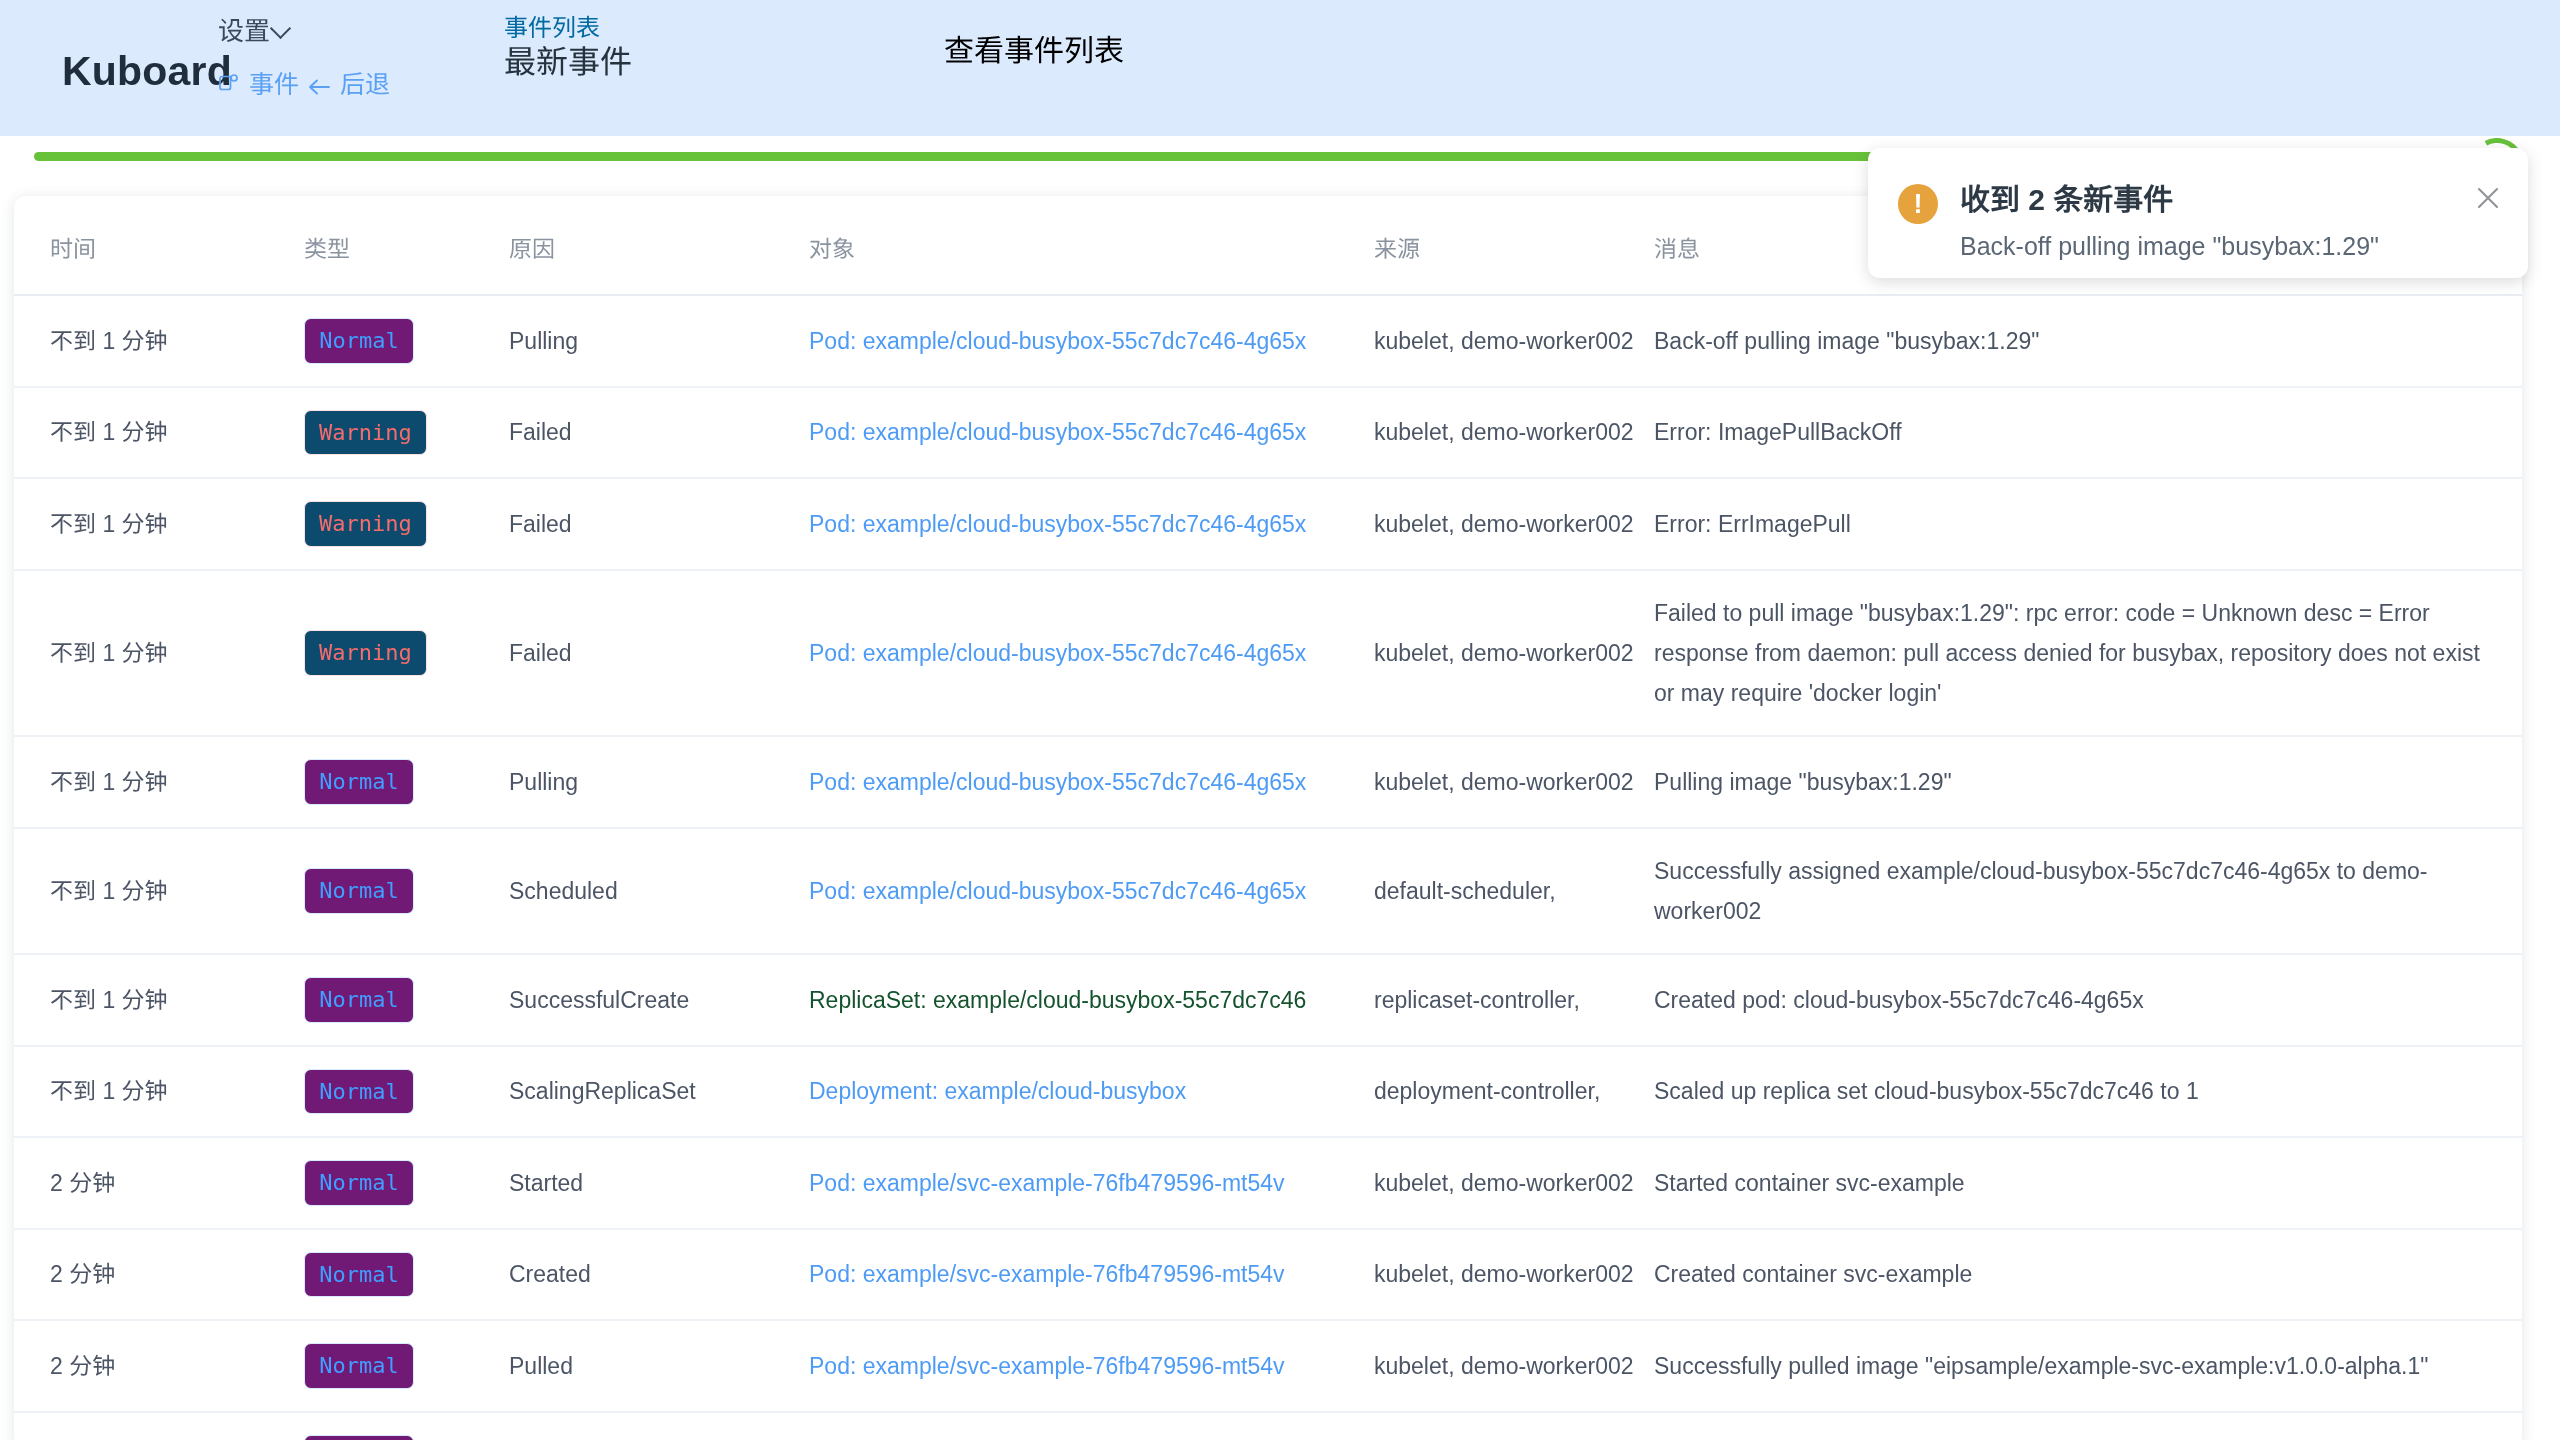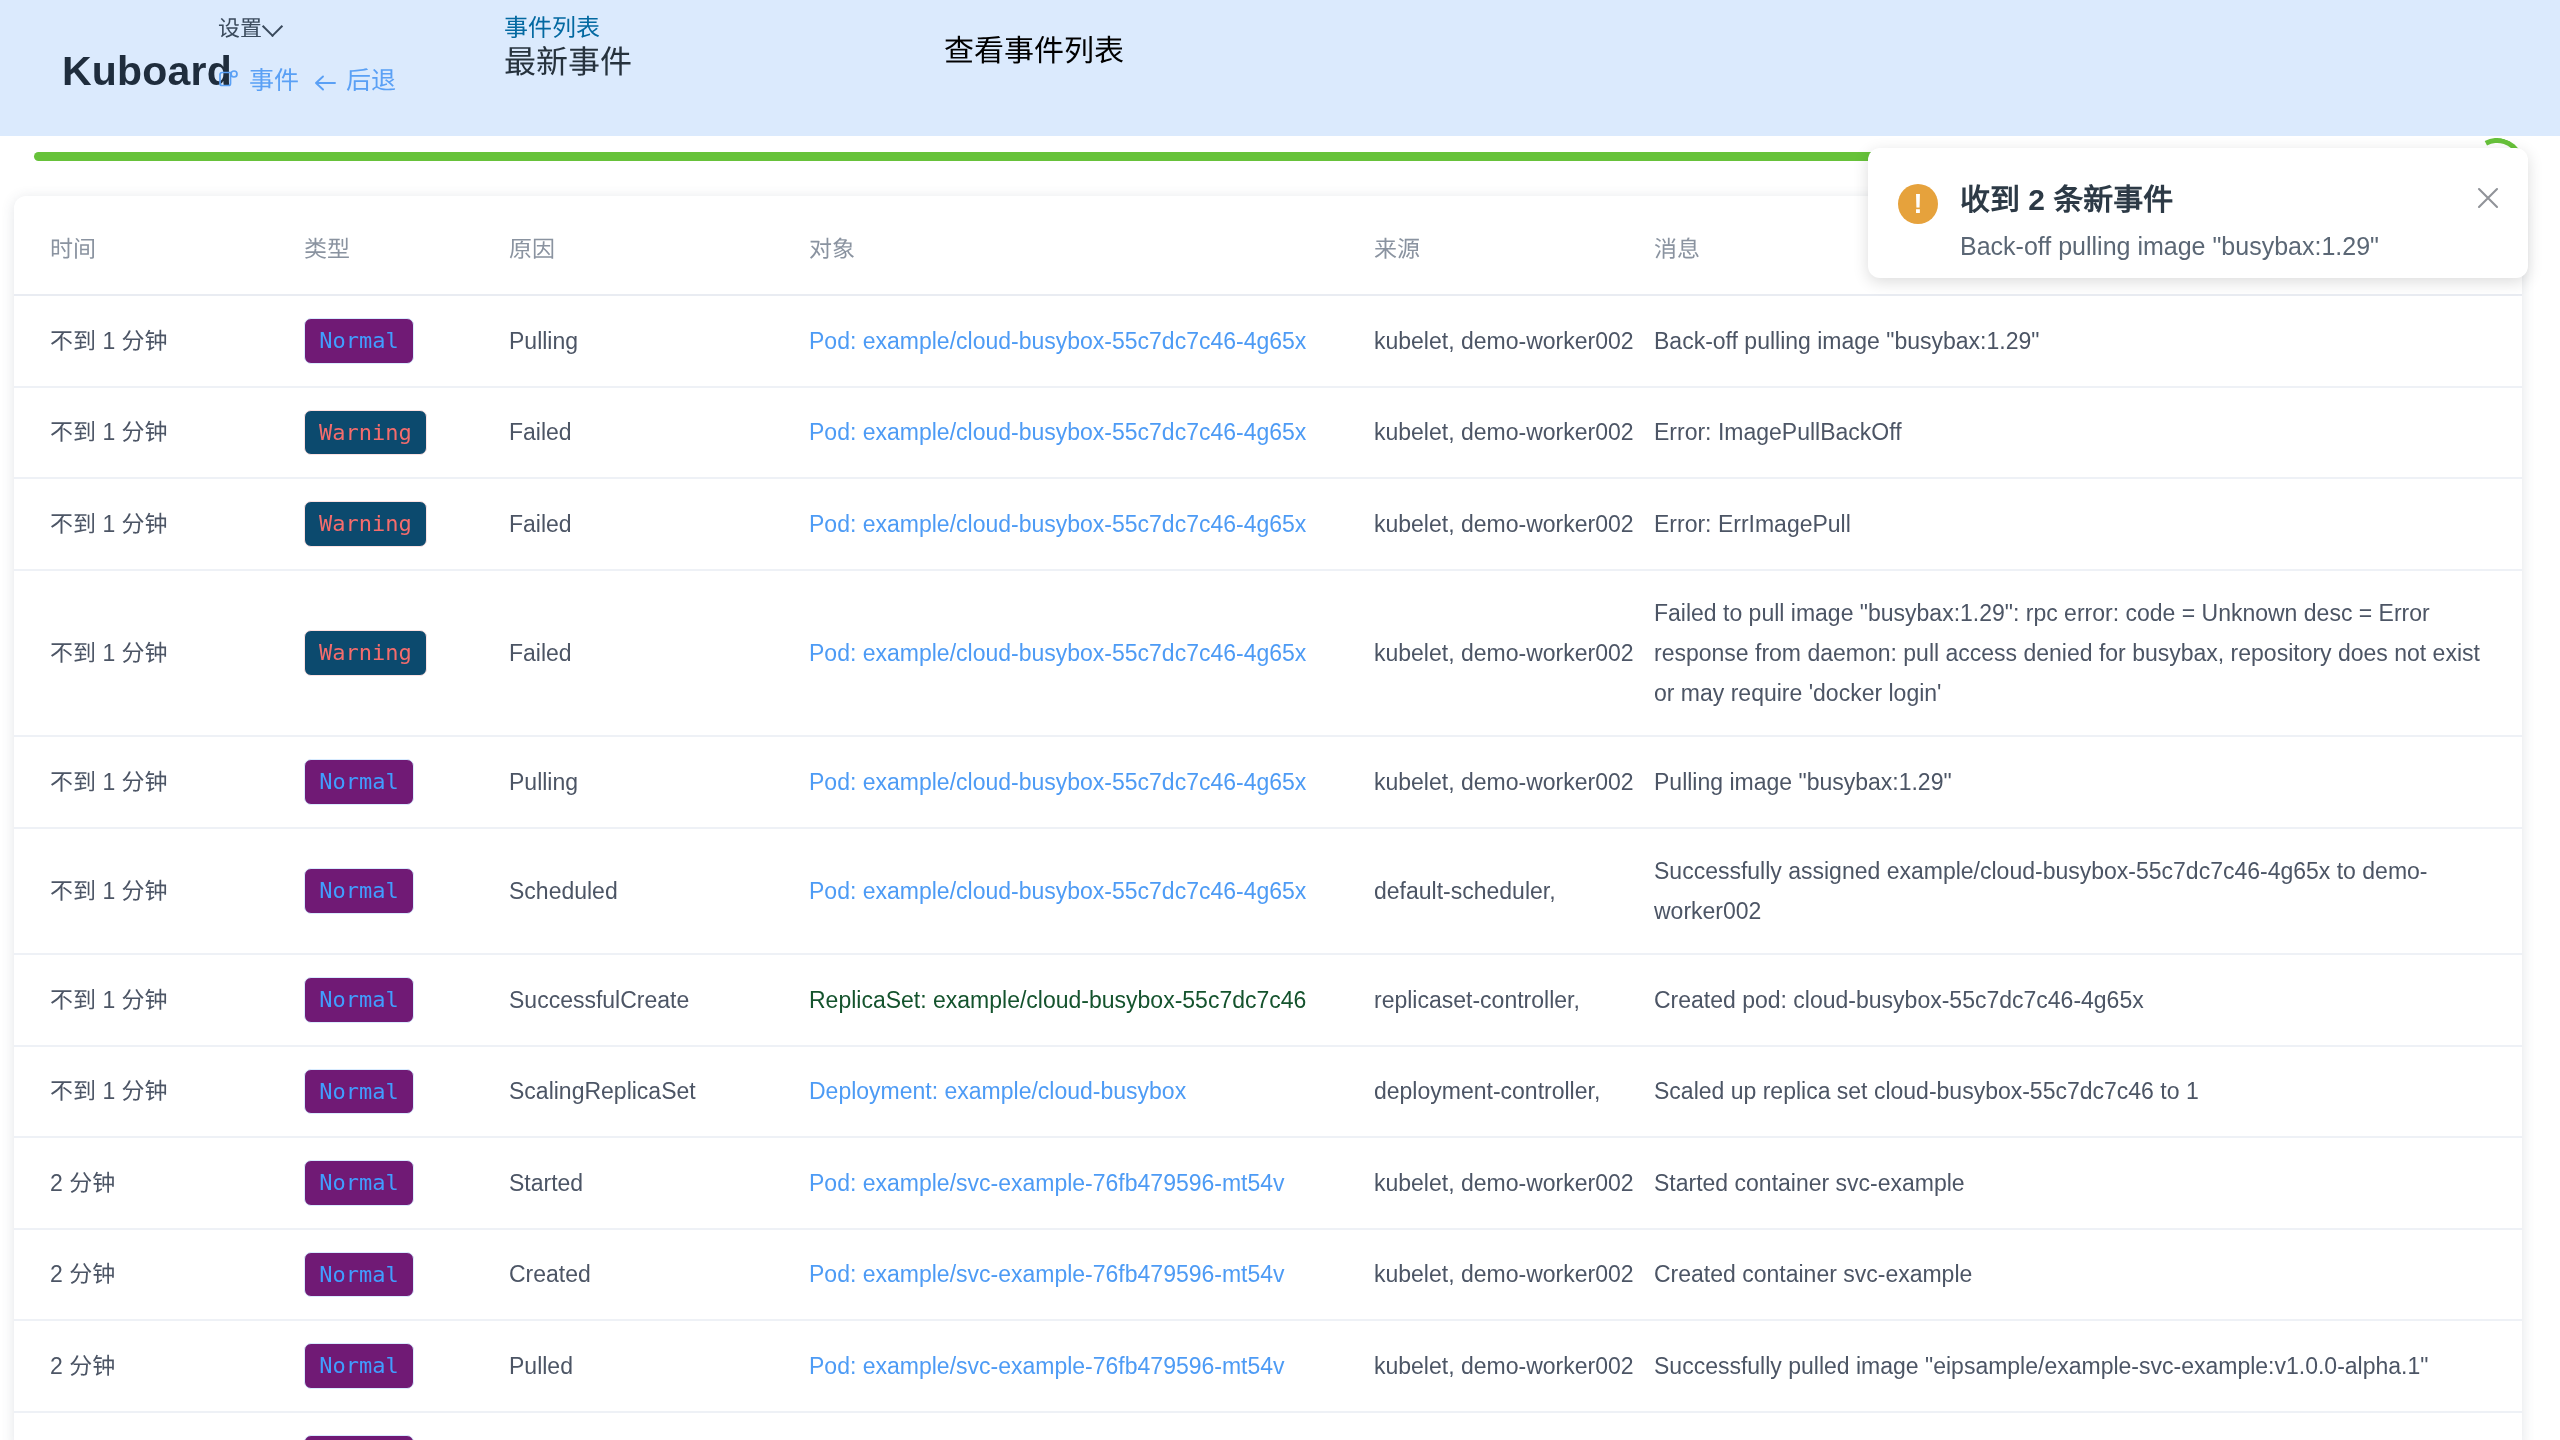--- a/index.html
+++ b/index.html
@@ -20,35 +20,35 @@
   }
   .brand {
     position: absolute; left: 38px; top: 48px;
     font-size: 41px; font-weight: 700; color: #1f2d3d;
     letter-spacing: .2px;
     margin-left: 24px;
   }
   .nav-block { position: absolute; left: 218px; top: 18px; }
   .nav-settings {
     display: flex; align-items: center; gap: 2px;
-    font-size: 22px; color: #3a4a5c; line-height: 1;
+    font-size: 26px; color: #3a4a5c; line-height: 1;
   }
   .chev {
     display: inline-block; width: 18px; height: 18px;
     position: relative; top: -3px;
   }
   .chev::before {
     content: ""; position: absolute; left: 1px; top: 2px;
     width: 13px; height: 13px;
     border-right: 2.5px solid #3a4a5c;
     border-bottom: 2.5px solid #3a4a5c;
     transform: rotate(45deg);
   }
   .nav-row2 {
-    display: flex; align-items: center; gap: 14px;
+    display: flex; align-items: center; gap: 8px;
     margin-top: 20px; font-size: 25px; color: #5aa0f5;
   }
   .nav-link { display: flex; align-items: center; gap: 9px; color: #5aa0f5; cursor: pointer; }
   .icon-clip { display: inline-block; width: 22px; height: 22px; position: relative; top: 1px; }
   .icon-arrow-left { display: inline-block; width: 24px; height: 20px; position: relative; top: 2px; }
 
   .crumb-block { position: absolute; left: 504px; top: 14px; }
   .crumb-top { font-size: 24px; color: #0369a1; line-height: 1.2; }
   .crumb-main { font-size: 32px; color: #26323d; line-height: 1.2; }
 

